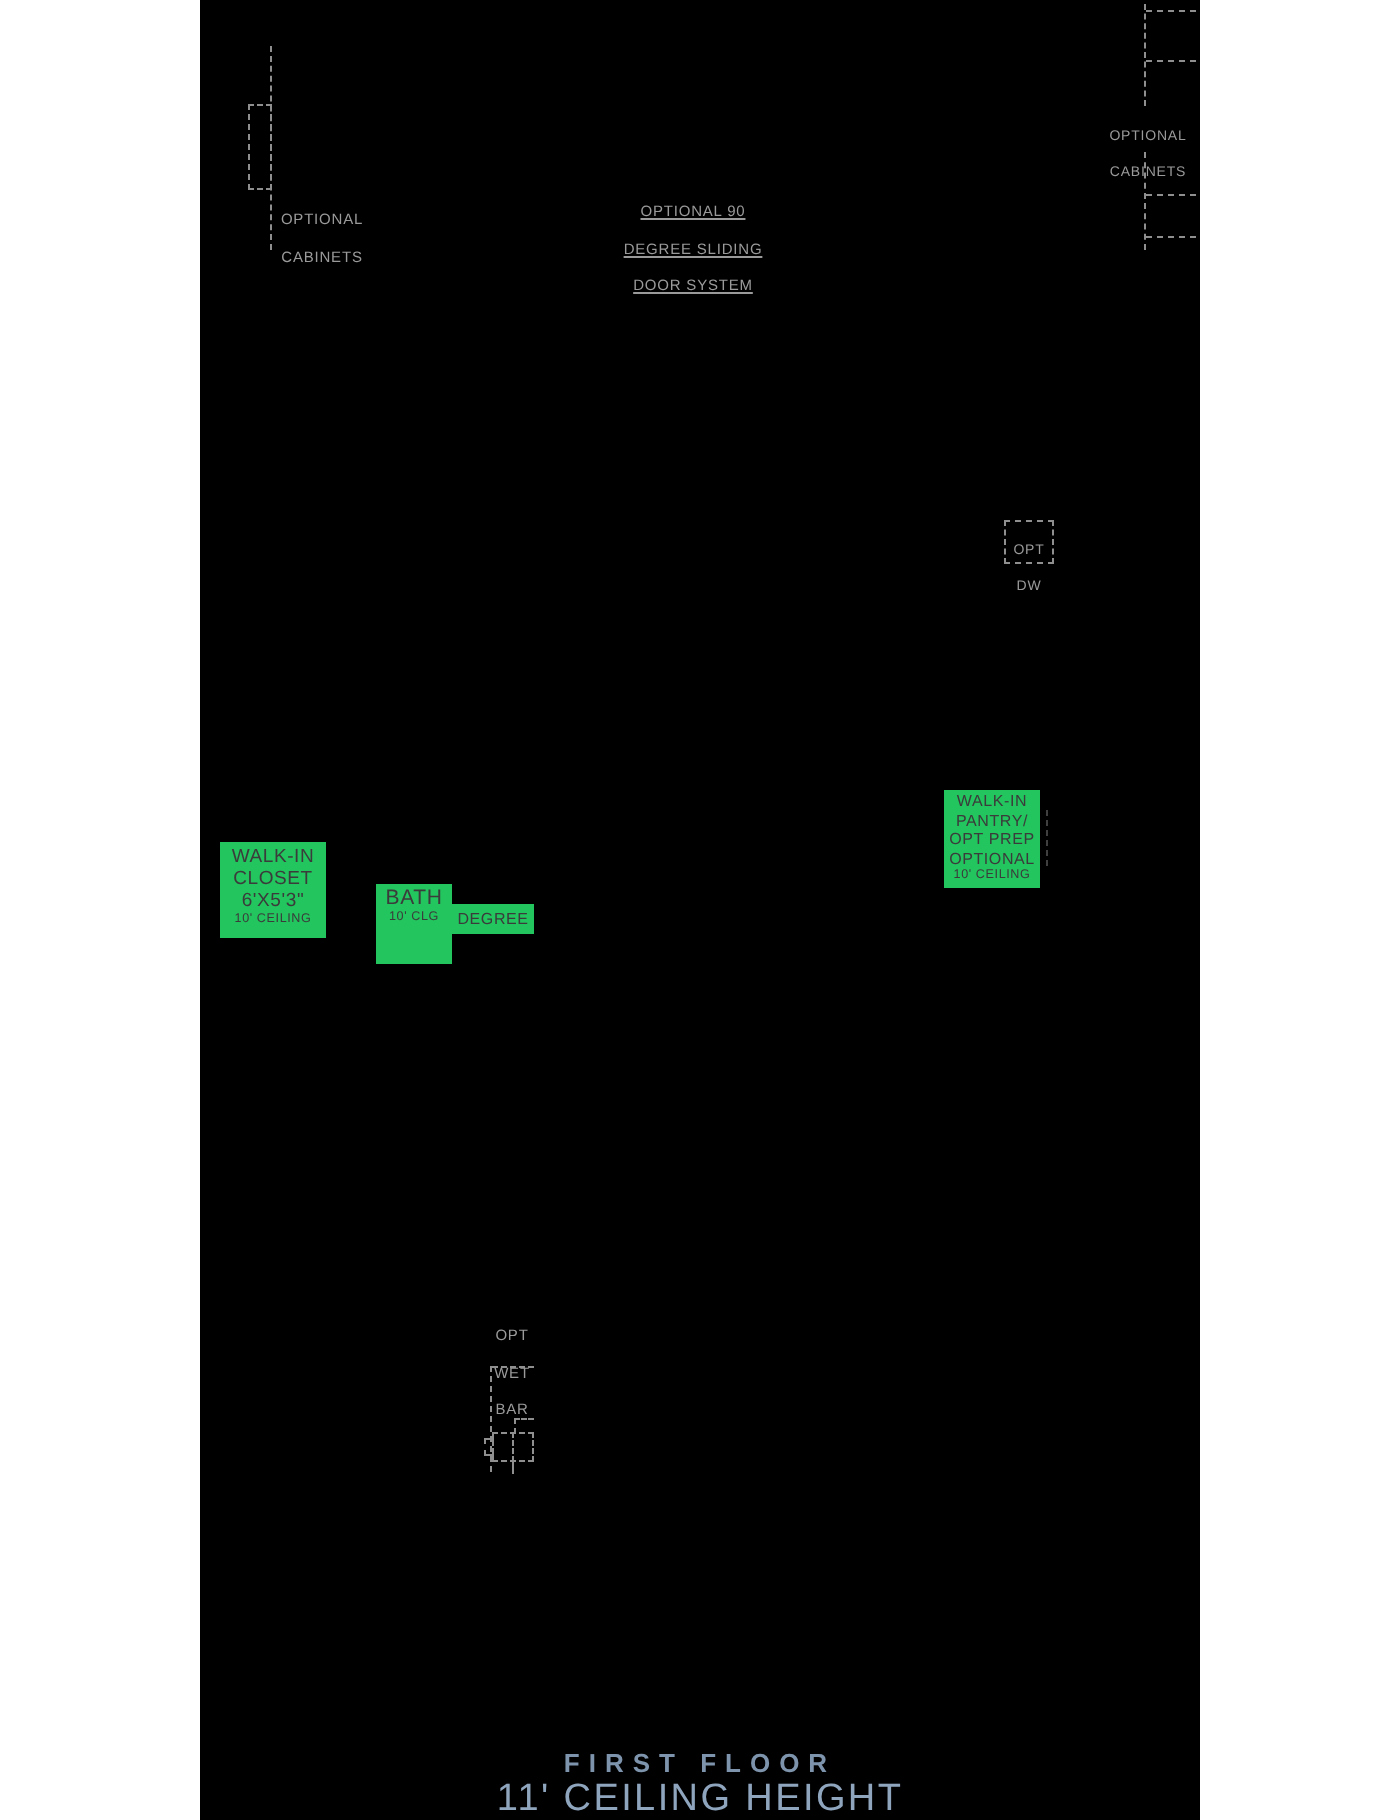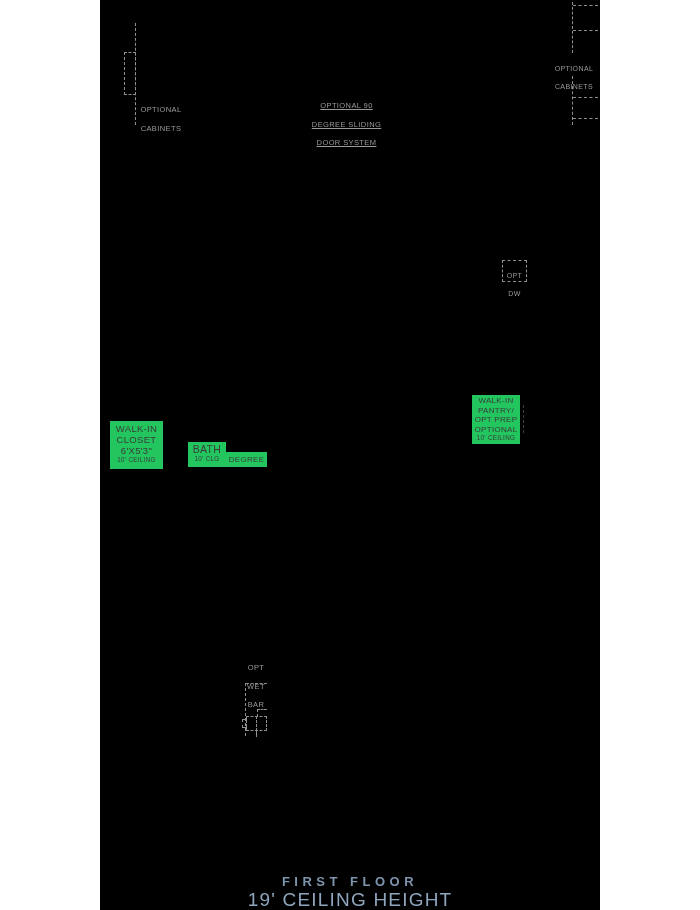--- a/index.html
+++ b/index.html
@@ -102,21 +102,21 @@
   </div>
   <div class="abs vdash" style="left:523px; top:405px; height:28px; opacity:0.45;"></div>
 
   <div class="abs roombox" style="left:110px; top:421px; width:53px; height:48px; padding-top:2px;">
     <div class="big">WALK-IN</div>
     <div class="big">CLOSET</div>
     <div class="big">6'X5'3"</div>
     <div class="tiny">10' CEILING</div>
   </div>
 
-  <div class="abs roombox" style="left:188px; top:442px; width:38px; height:25px; padding-top:1px;">
+  <div class="abs roombox" style="left:188px; top:442px; width:38px; height:40px; padding-top:1px;">
     <div class="big" style="font-size:10.5px; line-height:12px;">BATH</div>
     <div class="tiny">10' CLG</div>
   </div>
 
   <div class="abs roombox" style="left:226px; top:452px; width:41px; height:15px;">
     <div class="med" style="line-height:15px;">DEGREE</div>
   </div>
 
   <div class="abs ann ann-sm" style="left:236px; top:654px; width:40px;">
     <div>OPT</div>
@@ -126,15 +126,15 @@
   <div class="abs hdash" style="left:246px; top:683px; width:21px;"></div>
   <div class="abs vdash" style="left:245px; top:683px; height:53px;"></div>
   <div class="abs hdash" style="left:257px; top:709px; width:10px;"></div>
   <div class="abs vdash" style="left:257px; top:709px; height:8px;"></div>
   <div class="abs drect" style="left:246px; top:716px; width:21px; height:15px;"></div>
   <div class="abs vdash" style="left:256px; top:716px; height:15px;"></div>
   <div class="abs drect" style="left:242px; top:719px; width:5px; height:9px;"></div>
   <div class="abs vdash" style="left:256px; top:731px; height:6px;"></div>
 
   <div class="title1">FIRST FLOOR</div>
-  <div class="title2">19' CEILING HEIGHT</div>
+  <div class="title2">11' CEILING HEIGHT</div>
 
 </div>
 
 </body></html>

